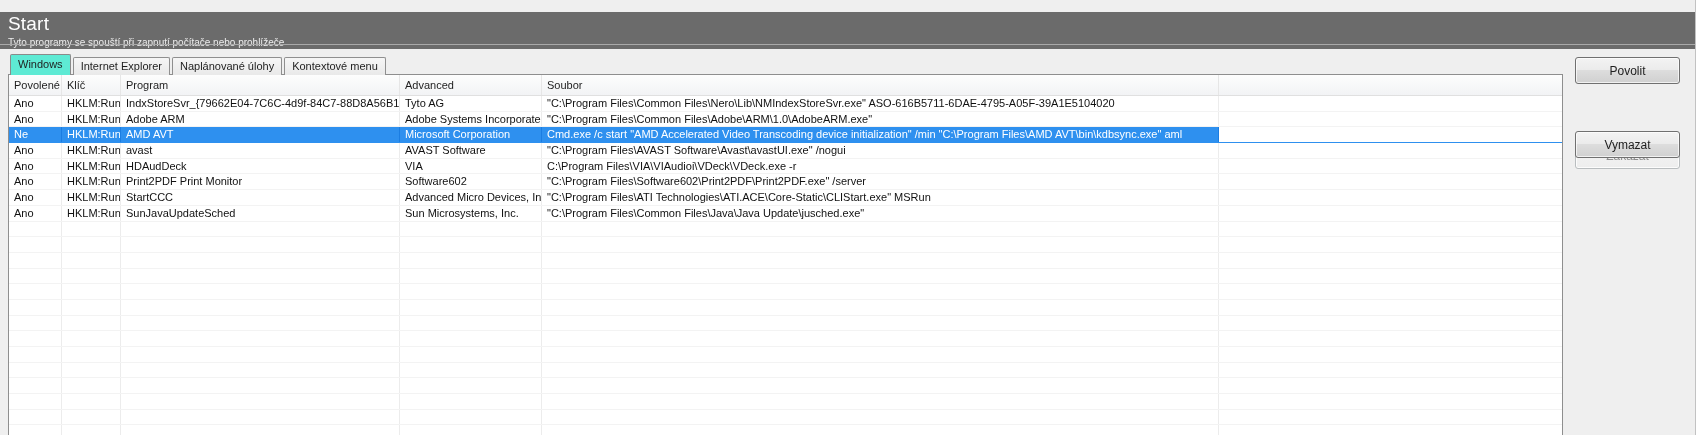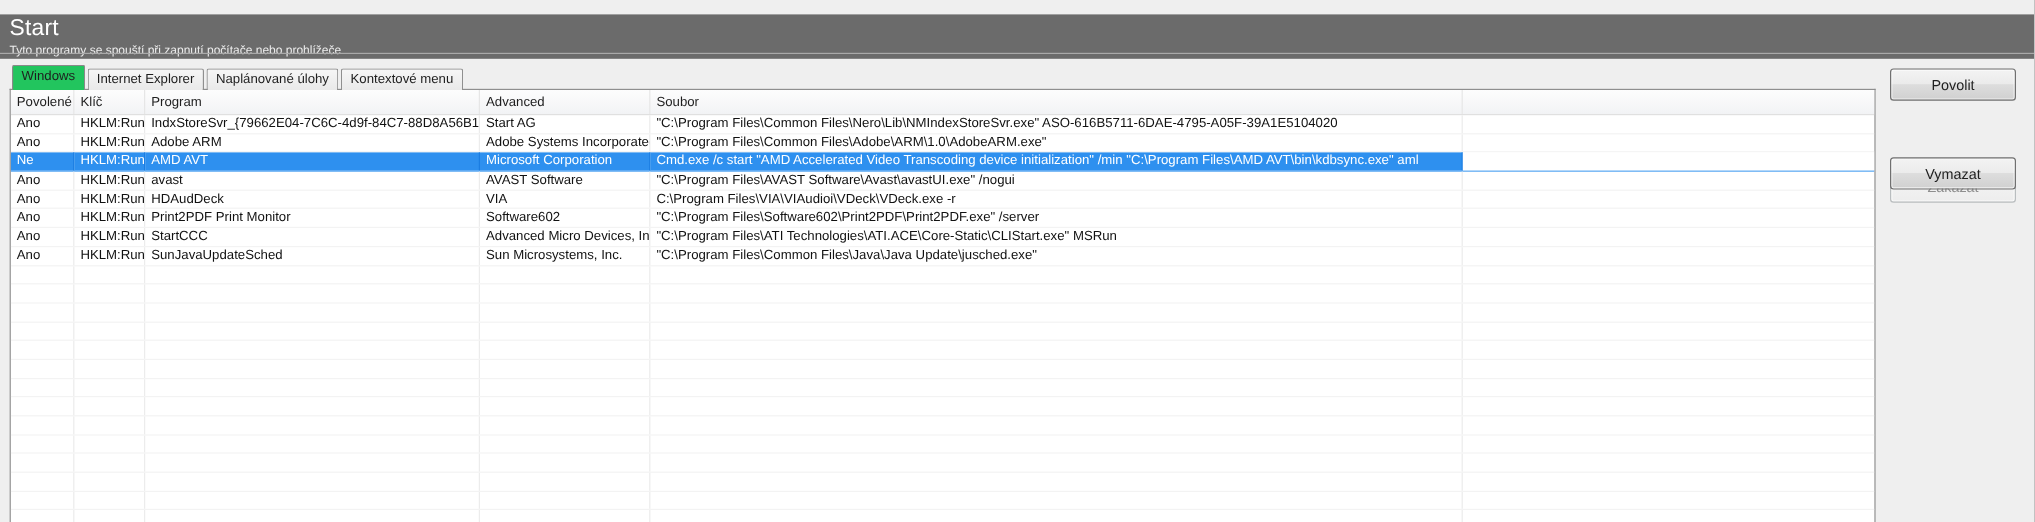--- a/index.html
+++ b/index.html
@@ -27,21 +27,21 @@
   }
   .tab {
     font-size:11px; color:#1e1e1e; white-space:nowrap;
     border:1px solid #8f8f8f; border-bottom:none;
     border-radius:2px 2px 0 0;
     padding:0 7px; height:18px; line-height:17px;
     background:linear-gradient(#f6f6f6,#e9e9e9);
     margin-right:2px; cursor:default;
   }
   .tab.active {
-    height:21px; line-height:19px; background:#22c55e;
+    height:21px; line-height:19px; background:#5eead4;
     border-color:#8a8a8a; position:relative; z-index:4;
   }
   
   .table {
     position:absolute; left:8px; top:74px; width:1555px; height:361px;
     background:#ffffff;
     border:1px solid #8e8e8e; border-bottom:none;
     overflow:hidden; z-index:2;
   }
   .grid-row { display:grid; grid-template-columns:53px 59px 279px 142px 677px 1fr; }
@@ -106,21 +106,21 @@
     <div class="hcell">Program</div>
     <div class="hcell">Advanced</div>
     <div class="hcell">Soubor</div>
     <div class="hcell"></div>
   </div>
 
   <div class="grid-row data-row">
     <div class="cell">Ano</div>
     <div class="cell">HKLM:Run</div>
     <div class="cell">IndxStoreSvr_{79662E04-7C6C-4d9f-84C7-88D8A56B10AA}</div>
-    <div class="cell">Start AG</div>
+    <div class="cell">Tyto AG</div>
     <div class="cell">"C:\Program Files\Common Files\Nero\Lib\NMIndexStoreSvr.exe" ASO-616B5711-6DAE-4795-A05F-39A1E5104020</div>
     <div class="cell spacer"></div>
   </div>
   <div class="grid-row data-row">
     <div class="cell">Ano</div>
     <div class="cell">HKLM:Run</div>
     <div class="cell">Adobe ARM</div>
     <div class="cell">Adobe Systems Incorporated</div>
     <div class="cell">"C:\Program Files\Common Files\Adobe\ARM\1.0\AdobeARM.exe"</div>
     <div class="cell spacer"></div>

